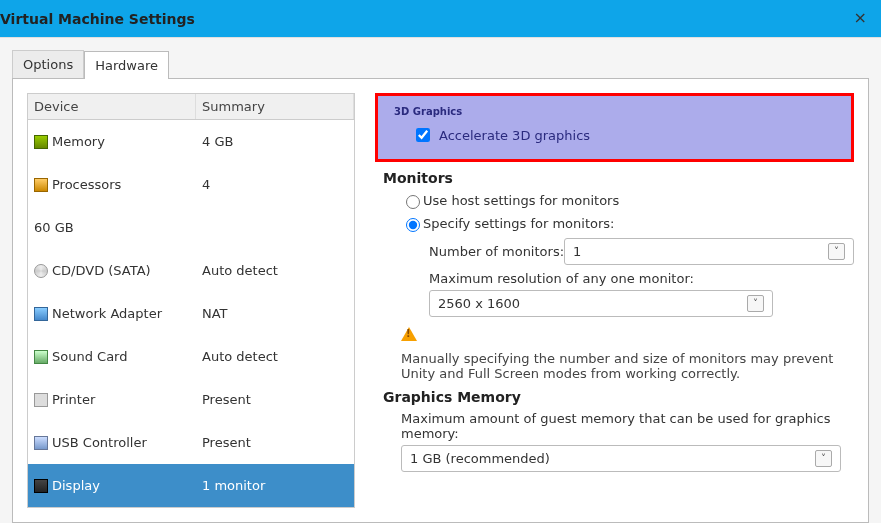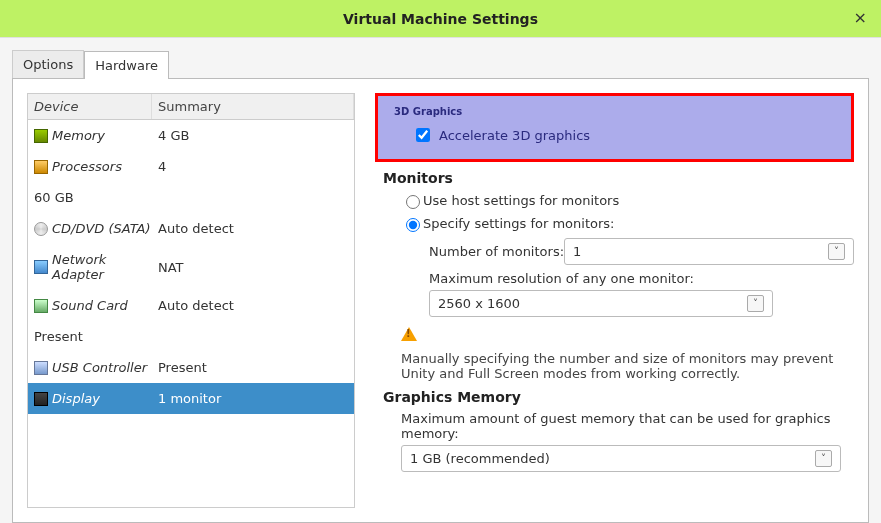--- a/index.html
+++ b/index.html
@@ -8,24 +8,23 @@
     font-family: "DejaVu Sans", "Liberation Sans", sans-serif;
     font-size: 13px;
     color: #333;
     background: #f5f5f5;
     width: 881px;
     height: 523px;
     overflow: hidden;
   }
   .titlebar {
     height: 38px;
-    background: #bef264;
-    display: flex;
-    align-items: center;
-    justify-content: center;
+    background: #0ea5e9;
+    display: flex;
+    align-items: center;
     position: relative;
     border-bottom: 1px solid #e0e0e0;
   }
   .titlebar .title {
     font-weight: bold;
     font-size: 14px;
     color: #222;
   }
   .titlebar .close {
     position: absolute;
@@ -81,33 +80,32 @@
     background: #f0f0f0;
     border-bottom: 1px solid #ccc;
   }
   .dt-header > div {
     padding: 5px 6px;
     color: #444;
     border-right: 1px solid #ddd;
   }
   .dt-row {
     display: flex;
-    padding: 8px 6px;
+    padding: 14px 6px;
     align-items: center;
   }
   .dt-row.selected {
     background: #3d8ec9;
     color: #fff;
   }
   .col-device {
-    width: 124px;
+    width: 168px;
     display: flex;
     align-items: center;
     gap: 4px;
-    font-style: italic;
   }
   .col-summary {
     flex: 1;
   }
   .dev-icon {
     width: 14px;
     height: 14px;
     display: inline-block;
     flex-shrink: 0;
   }
@@ -255,20 +253,24 @@
       <div class="col-summary">NAT</div>
     </div>
     <div class="dt-row">
       <div class="col-device">
           <span class="dev-icon icon-sound"></span>
           <span>Sound Card</span>
         </div>
       <div class="col-summary">Auto detect</div>
     </div>
     <div class="dt-row">
+      <div class="col-device">
+          <span class="dev-icon icon-printer"></span>
+          <span>Printer</span>
+        </div>
       <div class="col-summary">Present</div>
     </div>
     <div class="dt-row">
       <div class="col-device">
           <span class="dev-icon icon-usb"></span>
           <span>USB Controller</span>
         </div>
       <div class="col-summary">Present</div>
     </div>
     <div class="dt-row selected">

